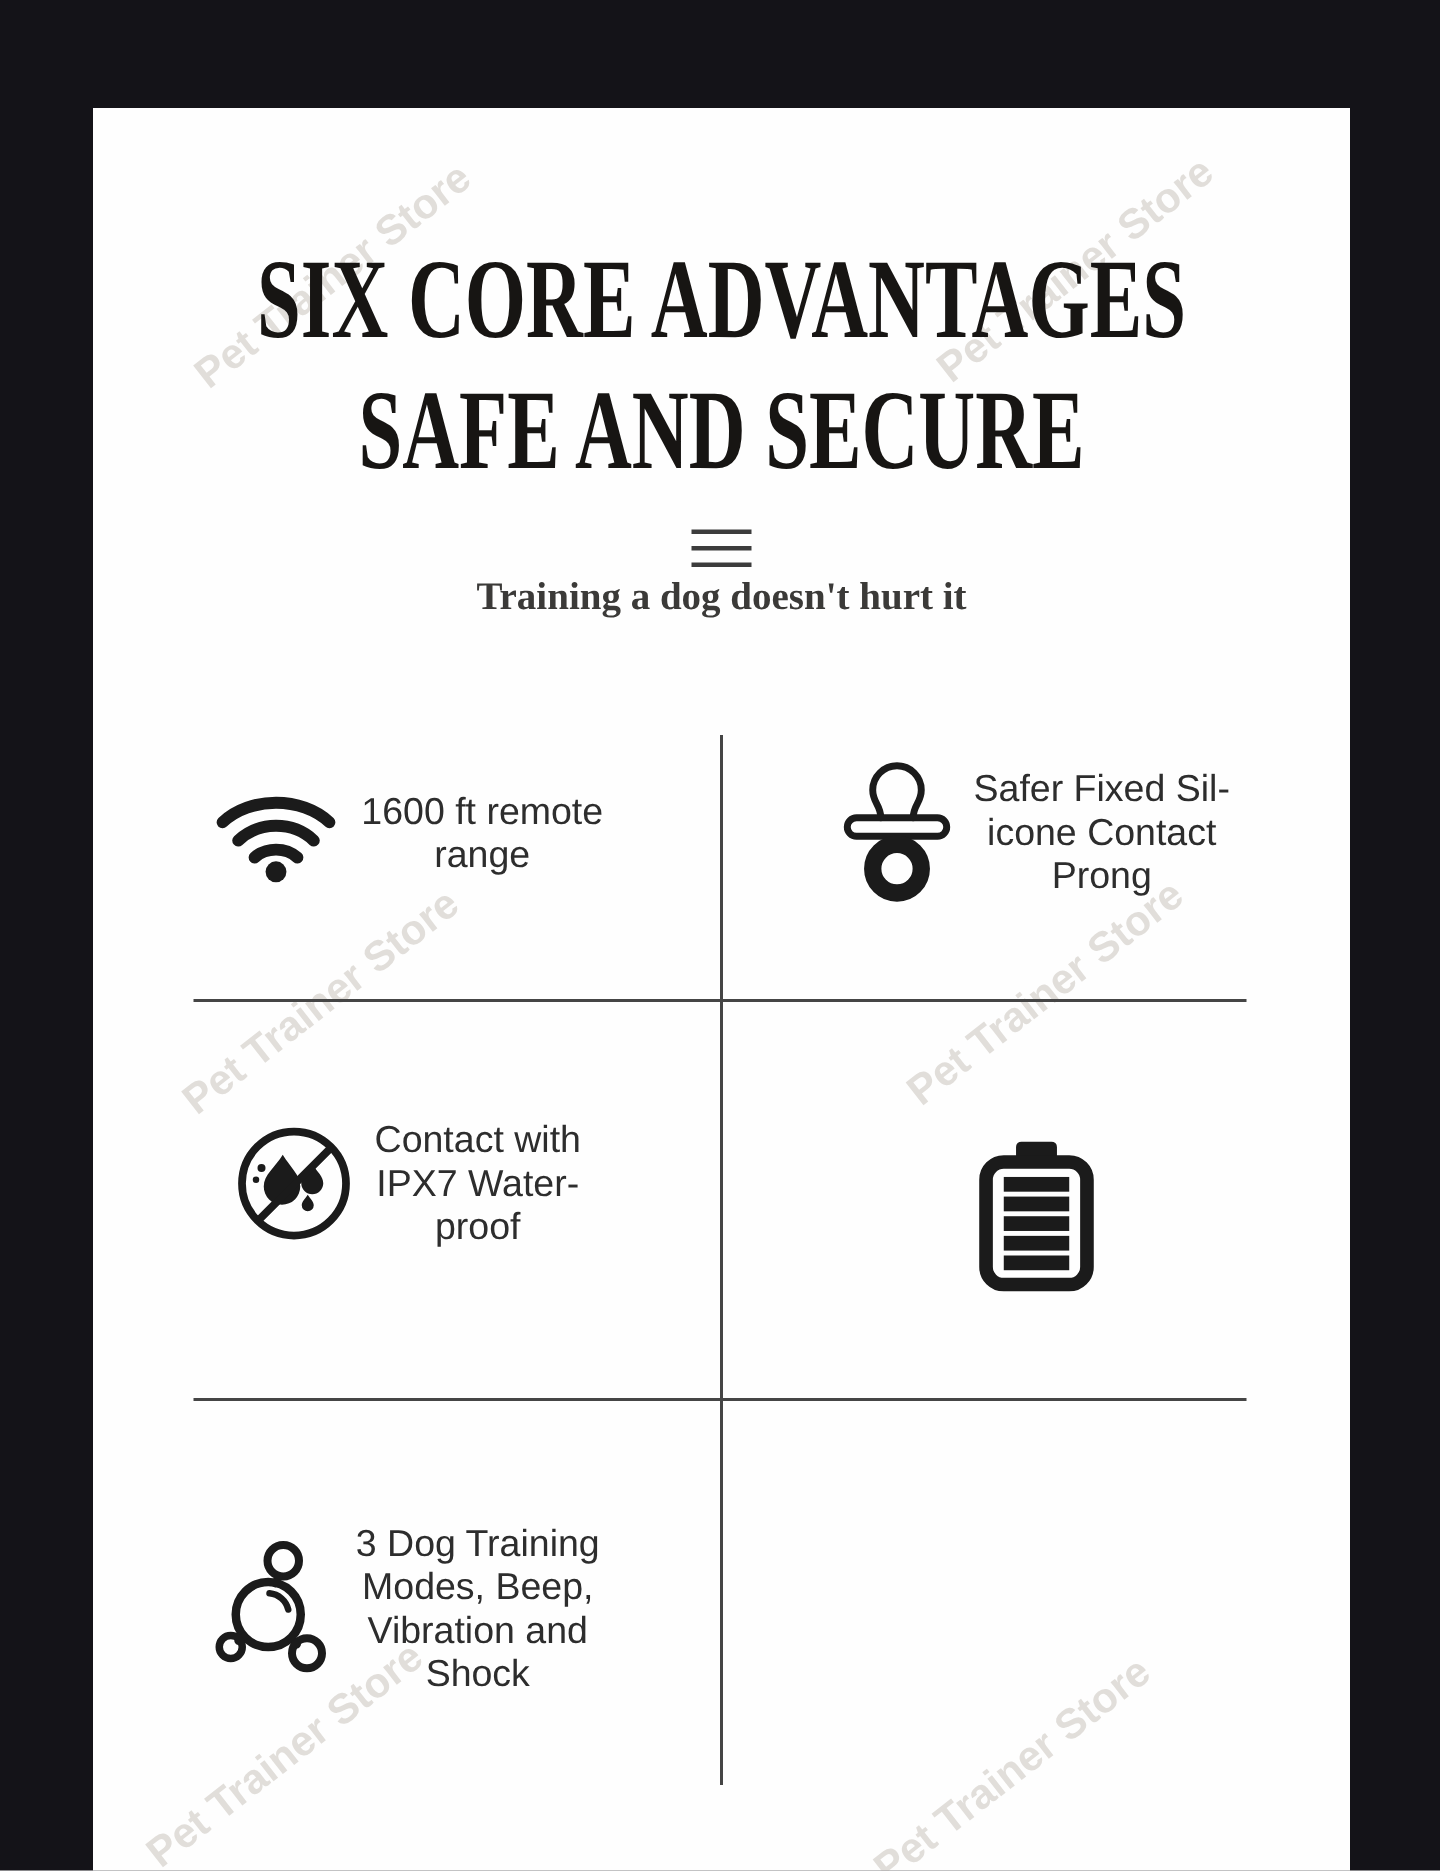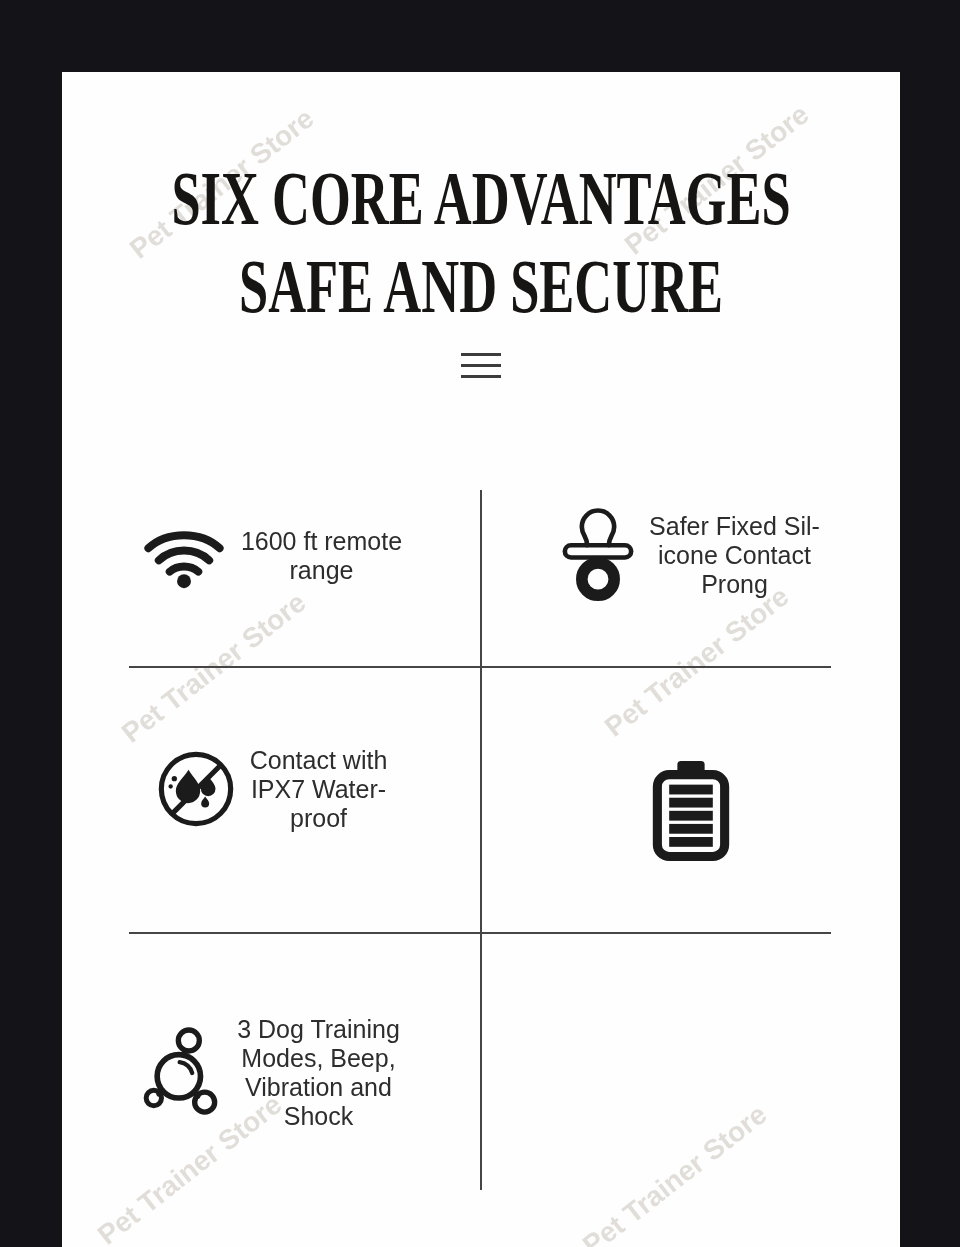--- a/index.html
+++ b/index.html
@@ -81,20 +81,21 @@
   <div class="header">
     <h1 class="title"><span>SIX CORE ADVANTAGES</span><br><span>SAFE AND SECURE</span></h1>
   </div>
 
   <div class="divider-icon">
     <span></span>
       <span></span>
       <span></span>
   </div>
 
+  <div class="subtitle">Training a dog doesn't hurt it</div>
 
   <div class="vline"></div>
   <div class="hline h1"></div>
   <div class="hline h2"></div>
 
   <div class="grid">
 
     <div class="cell r1">
       <svg class="icon" width="86" height="66" viewBox="0 0 48 38">
         <path class="ic" stroke-width="4.6" d="M3.5 14.5 C14 4.5, 34 4.5, 44.5 14.5"></path>

